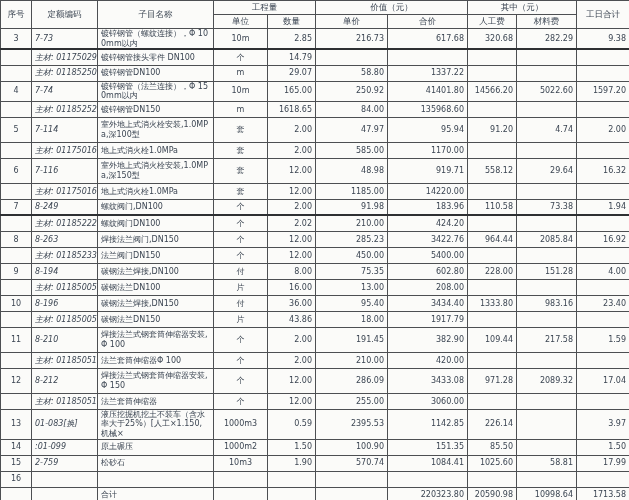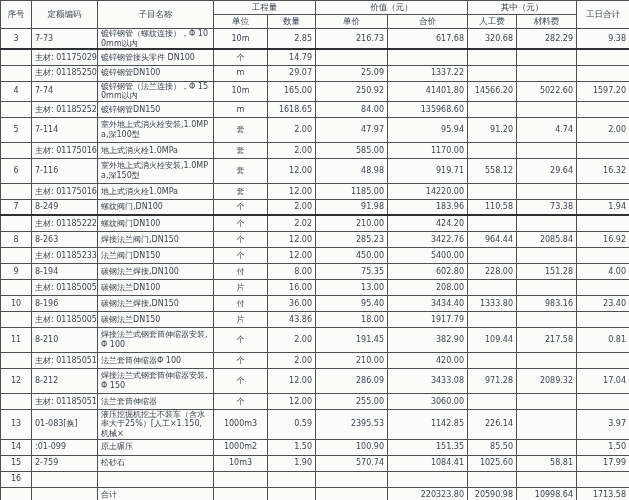--- a/index.html
+++ b/index.html
@@ -32,21 +32,21 @@
     font-size: 8.5px;
     text-align: center;
     height: 14px;
   }
   .cost-table tbody tr { height: 16px; }
   .cost-table tbody tr.tall { height: 25px; }
   .cost-table tbody tr.thick td { border-bottom-width: 2px; border-bottom-color: #2e3033; }
   .a-c { text-align: center; }
   .a-l { text-align: left; word-break: break-all; }
   .a-r { text-align: right; }
-  .cell-code { padding-left: 4px; white-space: nowrap; }
+  .cell-code { padding-left: 4px; white-space: nowrap; font-style: italic; }
 </style>
 </head>
 <body>
 
 <div>
   <table class="cost-table">
     <colgroup>
       <col style="width:31px">
         <col style="width:66px">
         <col style="width:116px">
@@ -101,21 +101,21 @@
           <td class="a-r"></td>
           <td class="a-r"></td>
           <td class="a-r"></td>
         </tr>
         <tr>
           <td class="a-c"></td>
           <td class="a-l cell-code">主材: 01185250-1</td>
           <td class="a-l">镀锌钢管DN100</td>
           <td class="a-c">m</td>
           <td class="a-r">29.07</td>
-          <td class="a-r">25.09</td>
+          <td class="a-r">58.80</td>
           <td class="a-r">1337.22</td>
           <td class="a-r"></td>
           <td class="a-r"></td>
           <td class="a-r"></td>
         </tr>
         <tr>
           <td class="a-c">4</td>
           <td class="a-l cell-code">7-74</td>
           <td class="a-l">镀锌钢管（法兰连接），Φ 150mm以内</td>
           <td class="a-c">10m</td>
@@ -285,21 +285,21 @@
         <tr class="tall">
           <td class="a-c">11</td>
           <td class="a-l cell-code">8-210</td>
           <td class="a-l">焊接法兰式钢套筒伸缩器安装,Φ 100</td>
           <td class="a-c">个</td>
           <td class="a-r">2.00</td>
           <td class="a-r">191.45</td>
           <td class="a-r">382.90</td>
           <td class="a-r">109.44</td>
           <td class="a-r">217.58</td>
-          <td class="a-r">0.81</td>
+          <td class="a-r">1.59</td>
         </tr>
         <tr>
           <td class="a-c"></td>
           <td class="a-l cell-code">主材: 0118505120</td>
           <td class="a-l">法兰套筒伸缩器Φ 100</td>
           <td class="a-c">个</td>
           <td class="a-r">2.00</td>
           <td class="a-r">210.00</td>
           <td class="a-r">420.00</td>
           <td class="a-r"></td>

